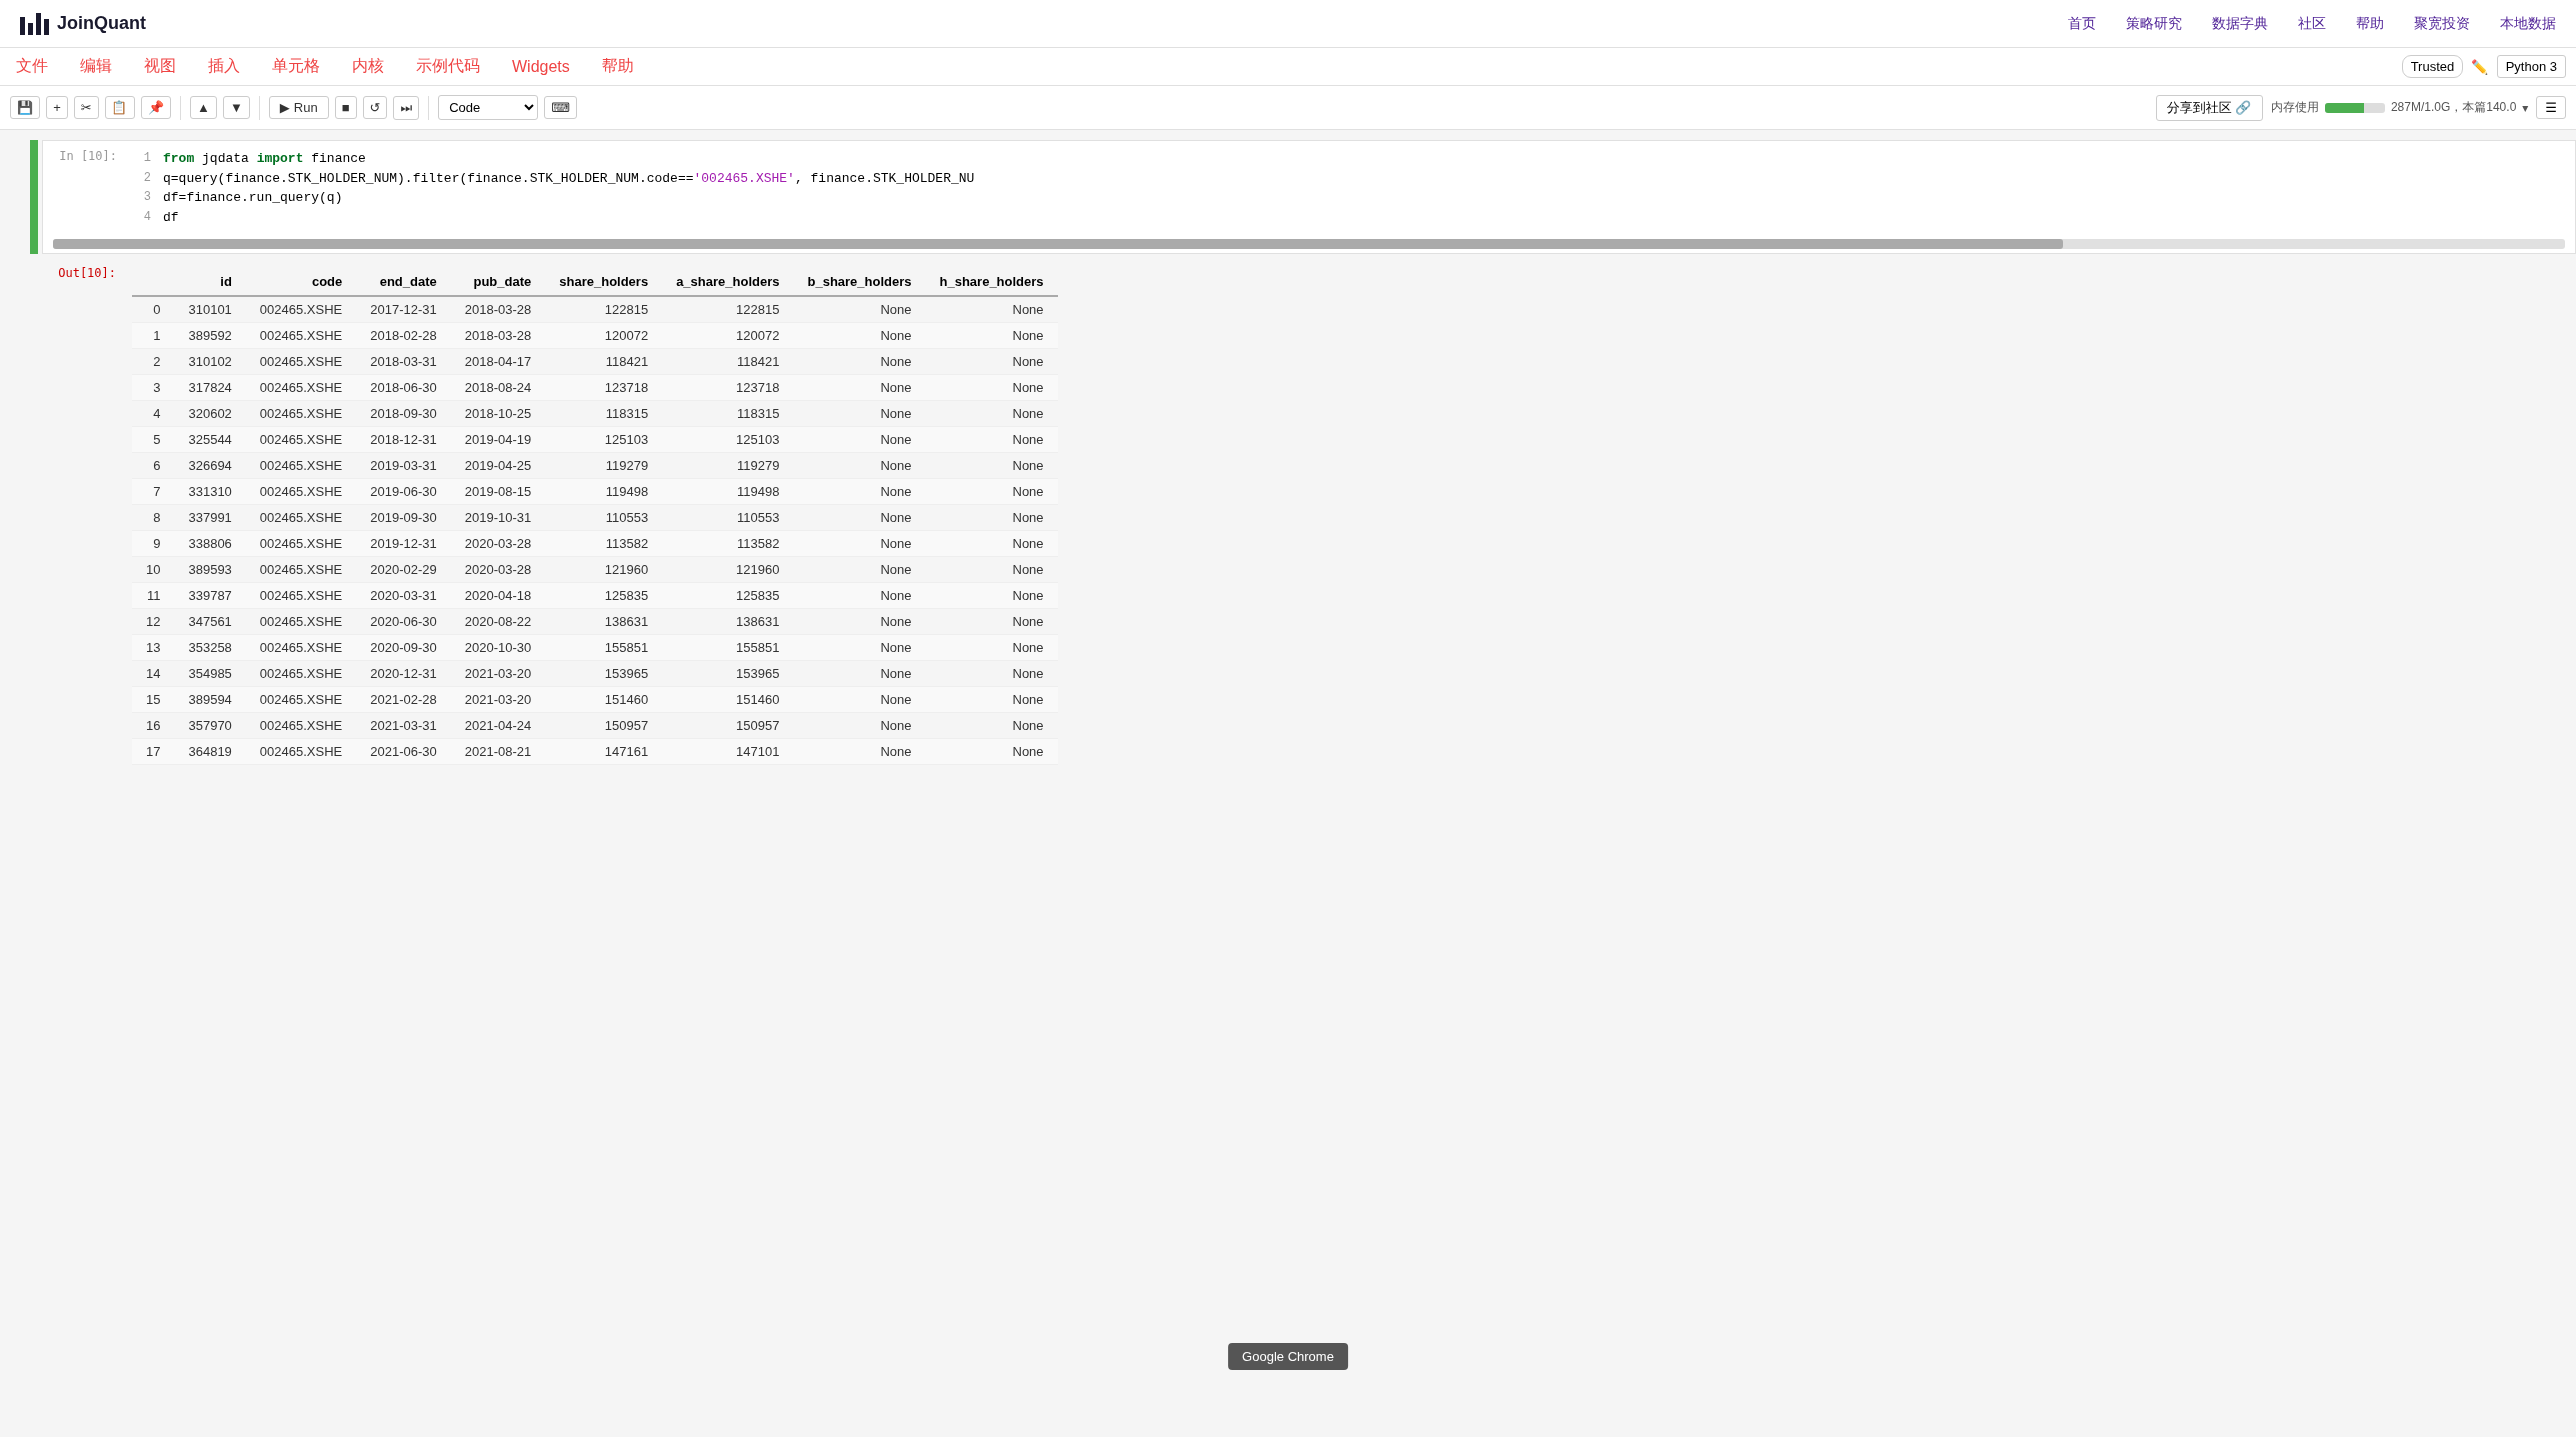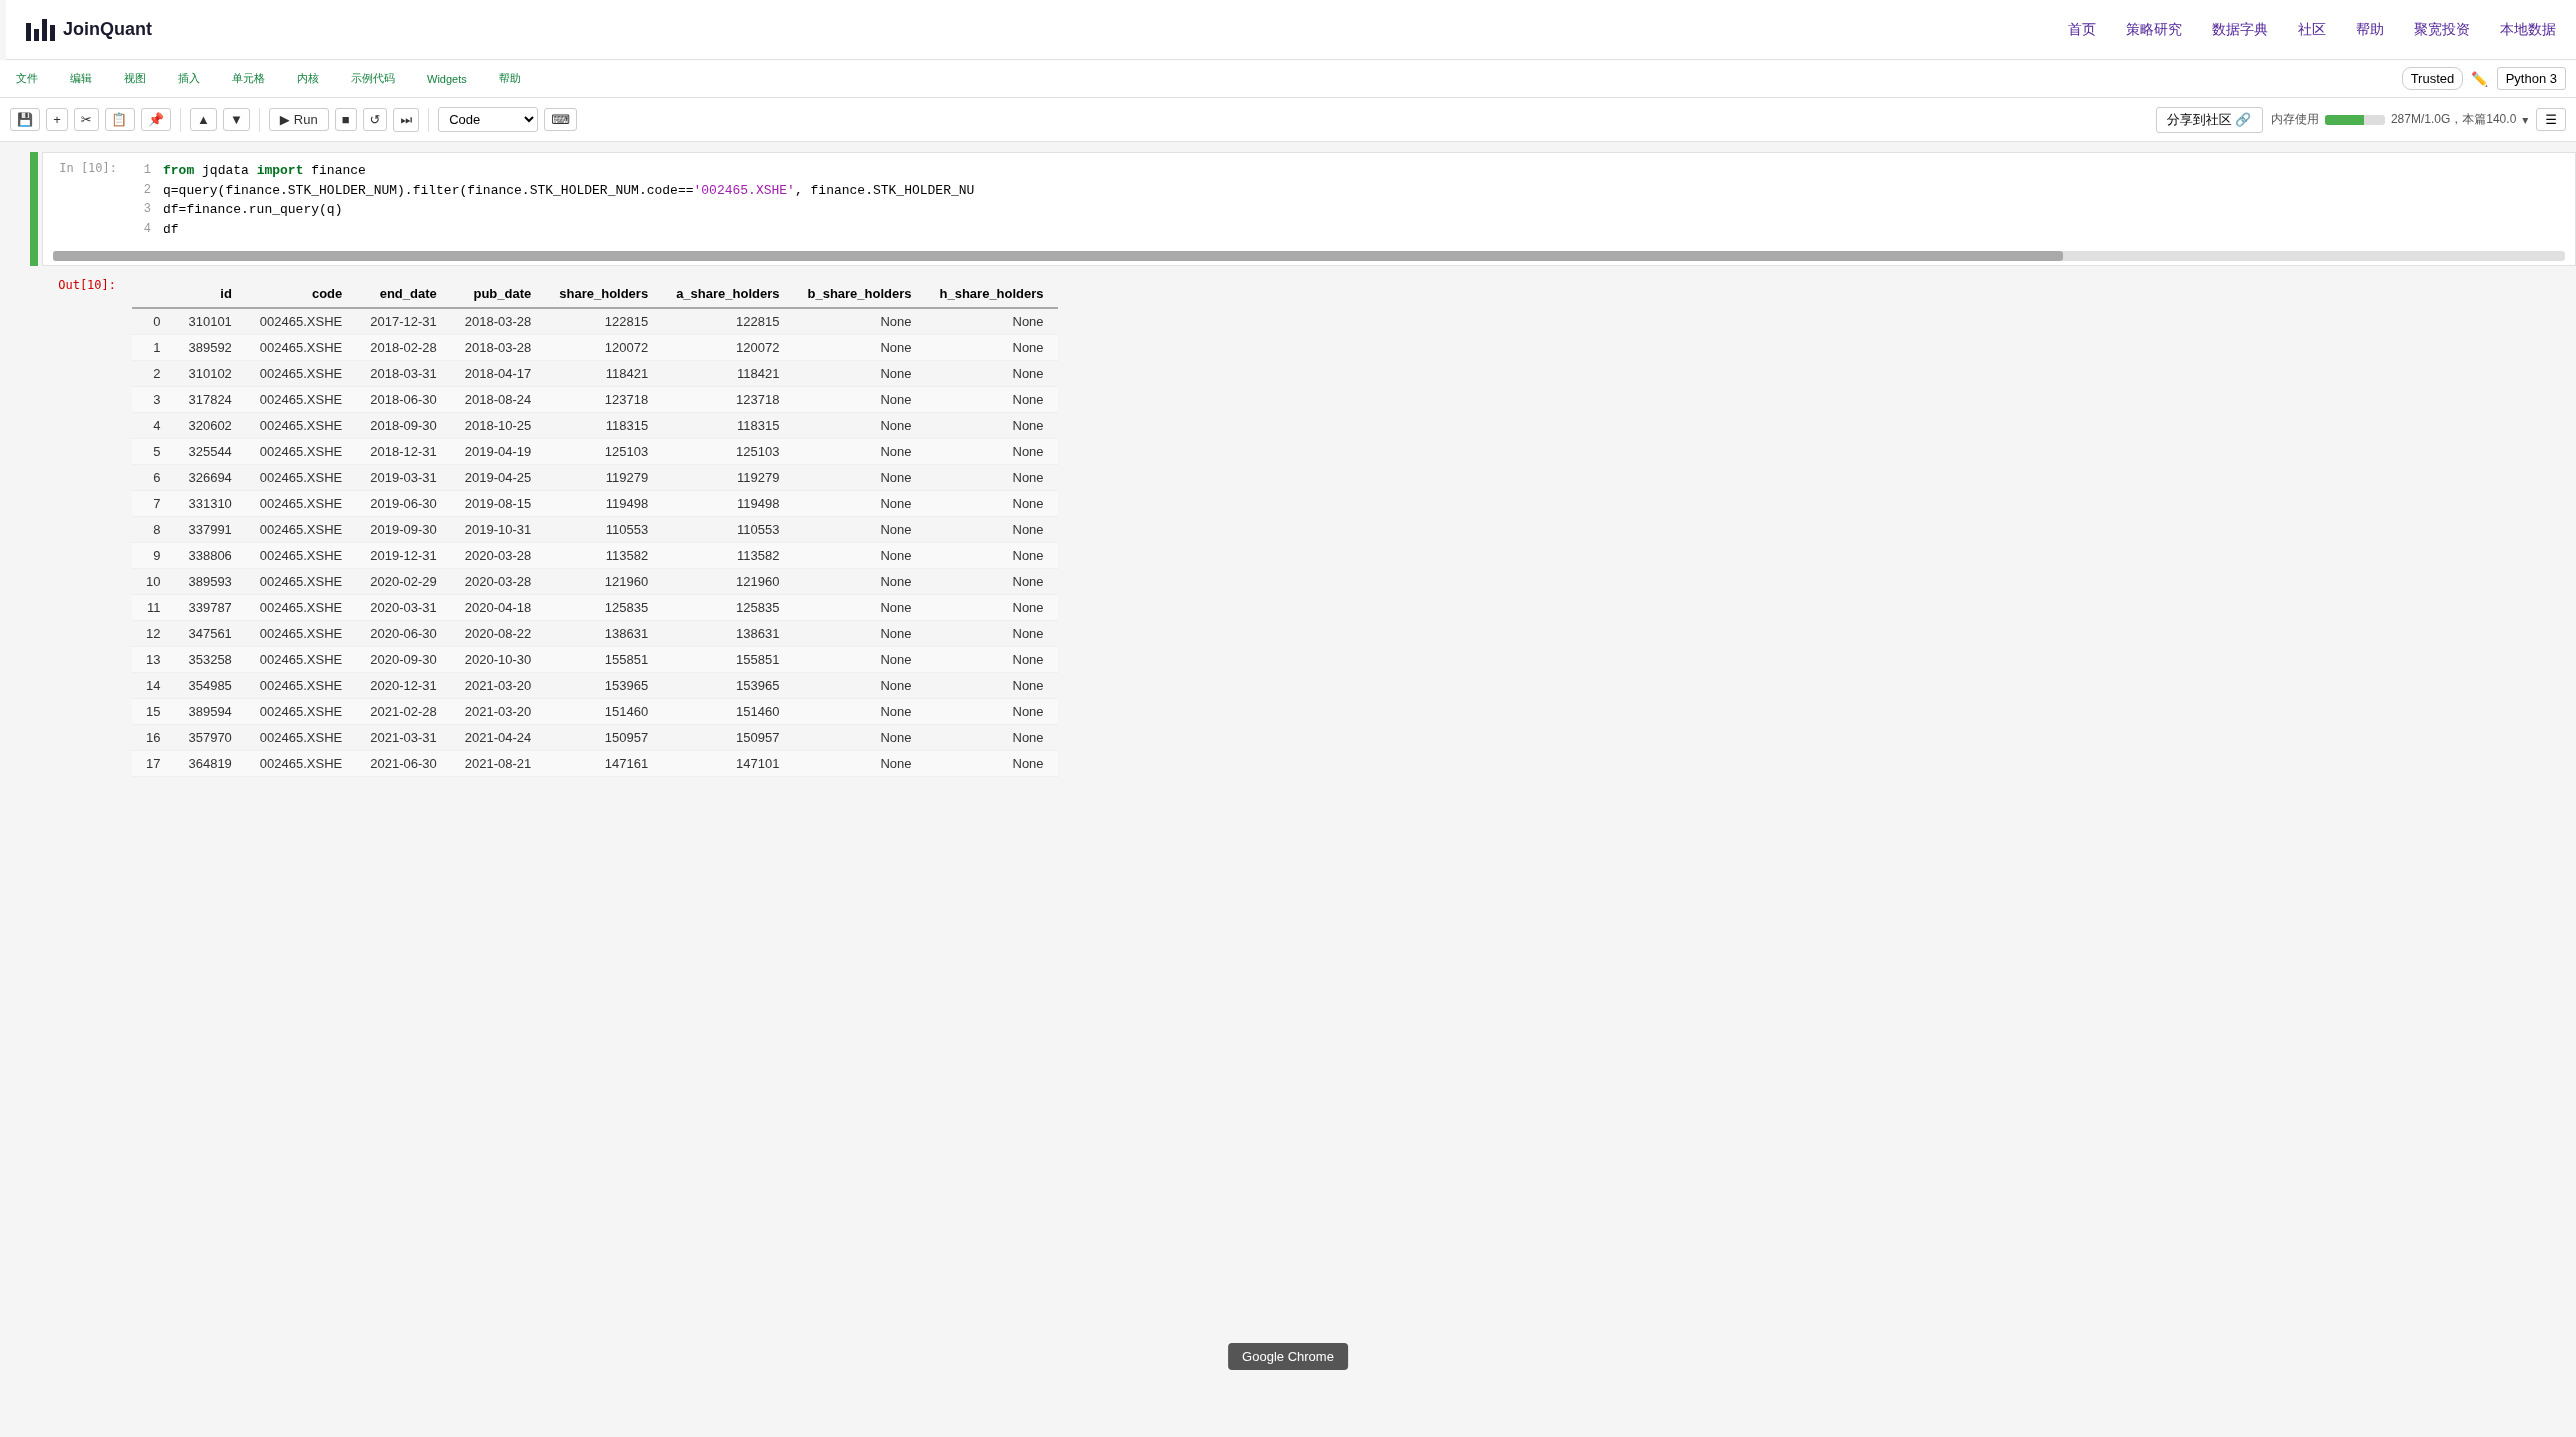--- a/index.html
+++ b/index.html
@@ -5,22 +5,21 @@
     * { margin: 0; padding: 0; box-sizing: border-box; }
     body { font-family: Arial, "Microsoft YaHei", sans-serif; background: #f5f5f5; font-size: 14px; }
 
     
     .top-nav {
       background: #fff;
       border-bottom: 1px solid #e0e0e0;
       display: flex;
       align-items: center;
       padding: 0 20px;
-      height: 60px;
-      margin-left: 6px;
+      height: 48px;
     }
     .logo {
       display: flex;
       align-items: center;
       gap: 8px;
       margin-right: 40px;
     }
     .logo-icon {
       display: flex;
       gap: 3px;
@@ -156,22 +155,22 @@
     .notebook-menu {
       background: #fff;
       border-bottom: 1px solid #e0e0e0;
       display: flex;
       align-items: center;
       padding: 0 10px;
       height: 38px;
       gap: 20px;
     }
     .notebook-menu-item {
-      font-size: 11px;
-      color: #15803d;
+      font-size: 16px;
+      color: #ef4444;
       cursor: pointer;
       padding: 4px 6px;
     }
 
     
     .main-content {
       display: flex;
       background: #f5f5f5;
     }
     .left-sidebar {

